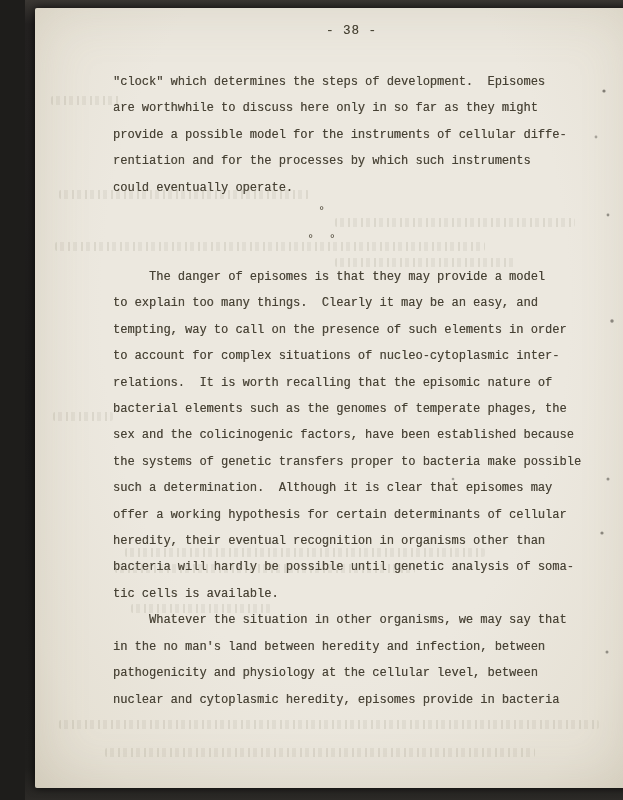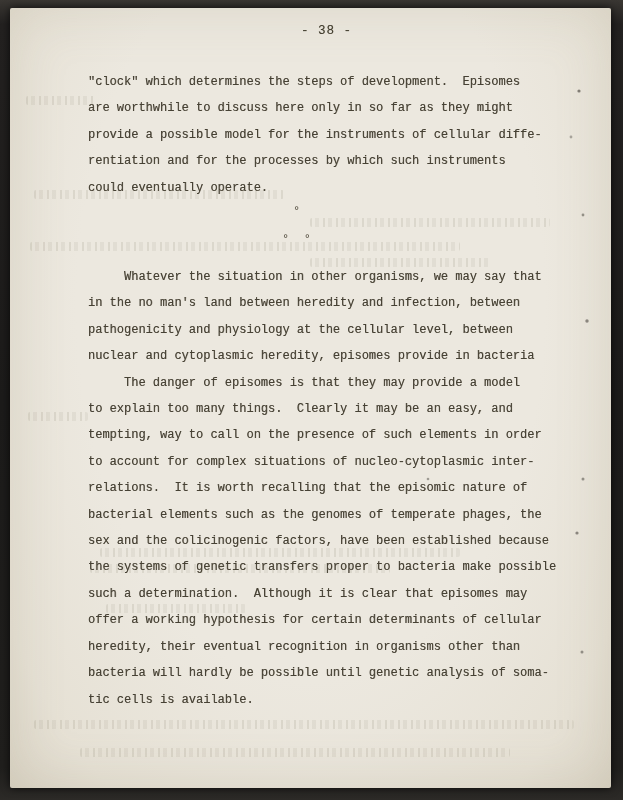--- a/index.html
+++ b/index.html
@@ -6,20 +6,21 @@
   html, body { width: 623px; height: 800px; }
   body {
     position: relative;
     overflow: hidden;
     background: #1e1d1b;
     font-family: "Liberation Mono", "DejaVu Sans Mono", monospace;
   }
   .scan-bg {
     position: absolute; inset: 0;
     background: linear-gradient(180deg, #3a3733 0%, #232120 3%, #1c1b1a 50%, #201f1d 96%, #2c2a27 100%);
+    margin-left: 25px;
   }
   .page {
     position: absolute; left: 10px; top: 8px; width: 601px; height: 780px;
     background: radial-gradient(ellipse at 50% 38%, #ece8df 55%, #e6e1d5 85%, #ddd7c9 100%);
     box-shadow: inset 0 0 55px rgba(150, 138, 112, 0.20), 0 0 9px rgba(0,0,0,0.75);
     border-radius: 2px;
   }
   .page-number {
     position: absolute; top: 16px; left: 0; right: 0;
     text-align: center; transform: translateX(16px);
@@ -72,37 +73,37 @@
 provide a possible model for the instruments of cellular diffe-
 rentiation and for the processes by which such instruments
 could eventually operate.</div>
 
     <div class="separator">
       <div class="sep-row">°</div>
       <div class="sep-row">°  °</div>
     </div>
 
     <div class="body2">
-      <p class="typed">     Whatever the situation in other organisms, we may say that
-in the no man's land between heredity and infection, between
-pathogenicity and physiology at the cellular level, between
-nuclear and cytoplasmic heredity, episomes provide in bacteria</p>
       <p class="typed">     The danger of episomes is that they may provide a model
 to explain too many things.  Clearly it may be an easy, and
 tempting, way to call on the presence of such elements in order
 to account for complex situations of nucleo-cytoplasmic inter-
 relations.  It is worth recalling that the episomic nature of
 bacterial elements such as the genomes of temperate phages, the
 sex and the colicinogenic factors, have been established because
 the systems of genetic transfers proper to bacteria make possible
 such a determination.  Although it is clear that episomes may
 offer a working hypothesis for certain determinants of cellular
 heredity, their eventual recognition in organisms other than
 bacteria will hardly be possible until genetic analysis of soma-
 tic cells is available.</p>
+      <p class="typed">     Whatever the situation in other organisms, we may say that
+in the no man's land between heredity and infection, between
+pathogenicity and physiology at the cellular level, between
+nuclear and cytoplasmic heredity, episomes provide in bacteria</p>
     </div>
 
     <i class="smudge" style="top:88px;  left:16px;  width:70px;"></i>
     <i class="smudge" style="top:182px; left:24px;  width:250px;"></i>
     <i class="smudge" style="top:210px; left:300px; width:240px;"></i>
     <i class="smudge" style="top:234px; left:20px;  width:430px;"></i>
     <i class="smudge" style="top:250px; left:300px; width:180px;"></i>
     <i class="smudge" style="top:404px; left:18px;  width:60px;"></i>
     <i class="smudge" style="top:540px; left:90px;  width:360px;"></i>
     <i class="smudge" style="top:556px; left:80px;  width:300px;"></i>

